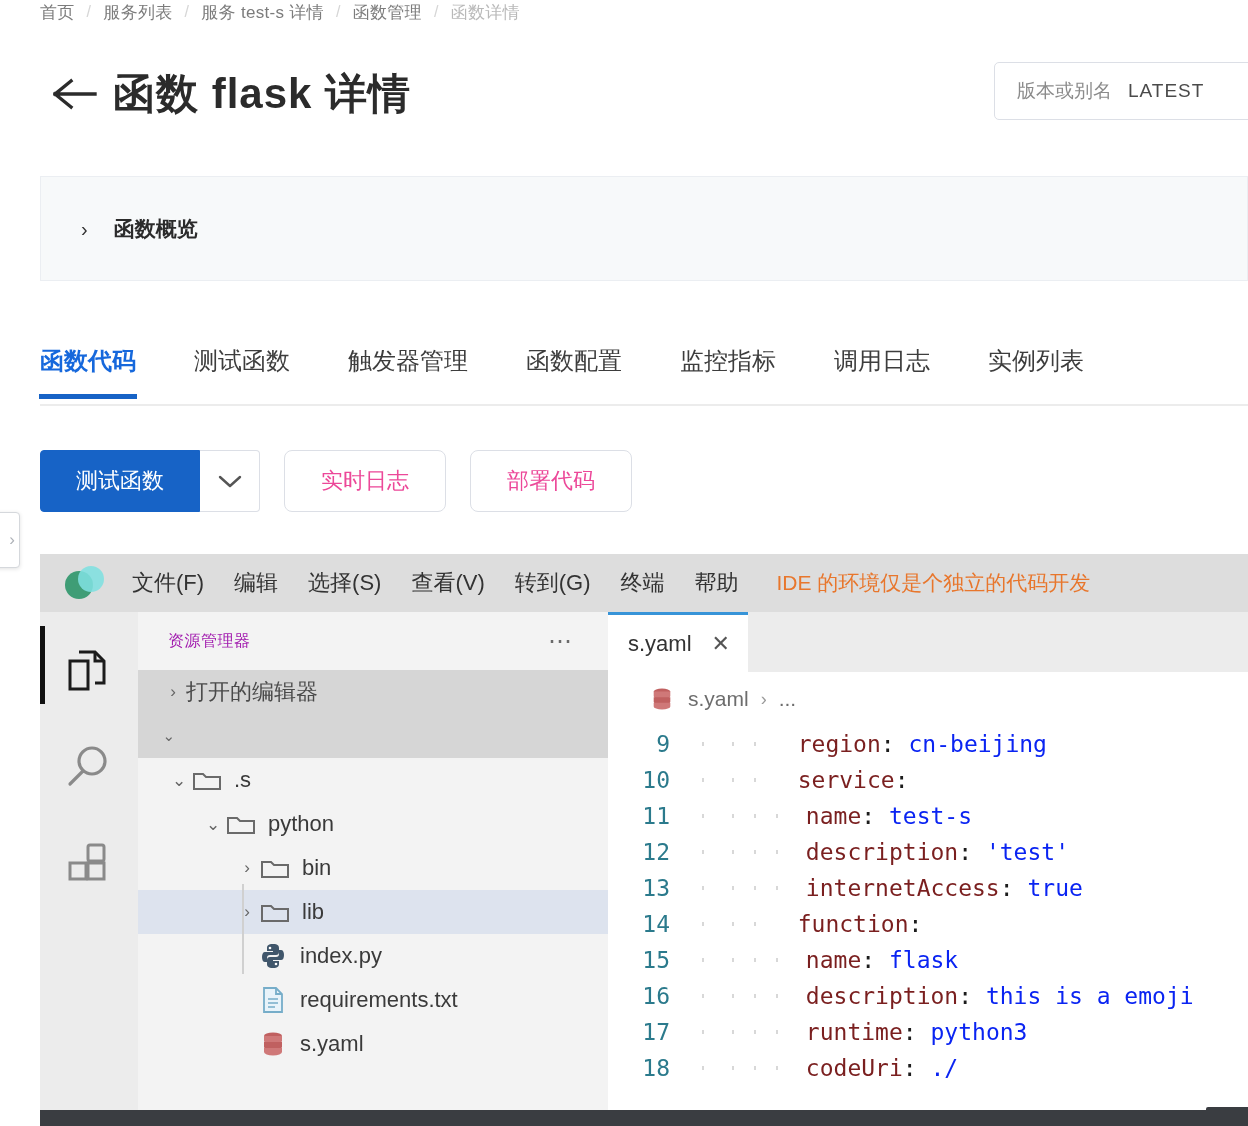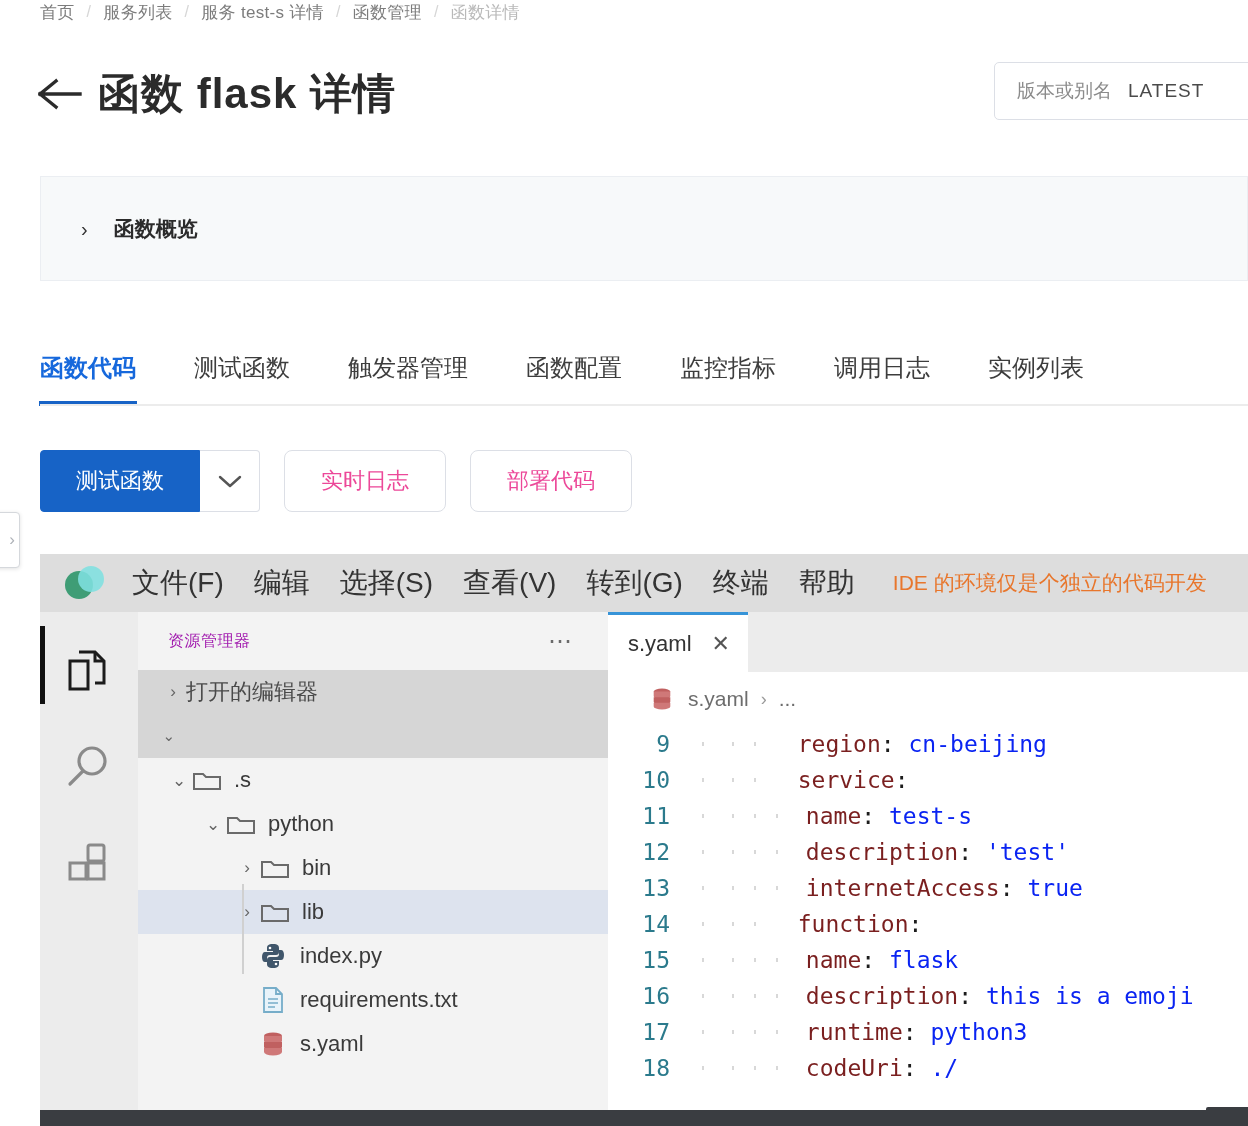--- a/index.html
+++ b/index.html
@@ -12,21 +12,21 @@
   }
   
   .breadcrumb{
     position:absolute;left:40px;top:-4px;height:32px;display:flex;align-items:center;
     font-size:17px;color:#888;letter-spacing:.3px;
   }
   .breadcrumb .crumb{color:#7c7c7c;cursor:pointer;white-space:nowrap;}
   .breadcrumb .crumb.last{color:#b9b9b9;cursor:default;}
   .breadcrumb .sep{color:#d6d6d6;margin:0 12px;font-size:16px;}
   
-  .title-row{position:absolute;left:36px;top:66px;display:flex;align-items:center;}
+  .title-row{position:absolute;left:51px;top:66px;display:flex;align-items:center;}
   .back-arrow{
     width:48px;height:48px;display:flex;align-items:center;justify-content:center;
     cursor:pointer;margin-right:14px;
   }
   .page-title{
     font-size:42px;font-weight:600;color:#2b2b2b;letter-spacing:1px;white-space:nowrap;
   }
   .version-box{
     position:absolute;left:994px;top:62px;width:300px;height:58px;
     border:1px solid #dcdfe6;border-radius:5px;background:#fff;
@@ -39,21 +39,21 @@
   .overview{
     position:absolute;left:40px;top:176px;width:1208px;height:105px;
     background:#f7f9fa;border:1px solid #ebeef2;box-sizing:border-box;
     display:flex;align-items:center;
   }
   .overview .chev{margin-left:40px;margin-right:26px;color:#333;font-size:20px;line-height:1;}
   .overview .otext{font-size:21px;font-weight:700;color:#2b2b2b;}
   
   .tabs{
     position:absolute;left:40px;top:332px;width:1208px;height:74px;
-    display:flex;align-items:flex-end;
+    display:flex;align-items:center;
   }
   .tab{
     font-size:24px;color:#3d3d3d;white-space:nowrap;cursor:pointer;
     padding:6px 0 22px 0;margin-right:58px;position:relative;
   }
   .tab.active{color:#1668dc;font-weight:700;}
   .tab.active:after{
     content:"";position:absolute;left:-1px;right:-1px;bottom:0;height:5px;background:#1763c6;
   }
   .tabs-rule{position:absolute;left:40px;top:404px;width:1208px;height:2px;background:#ececec;}
@@ -84,21 +84,21 @@
   .ide{
     position:absolute;left:40px;top:554px;width:1208px;height:572px;
     background:#f3f3f3;overflow:hidden;
     font-family:"Liberation Sans","DejaVu Sans",sans-serif;
   }
   .ide-menubar{
     height:58px;background:#dddddd;display:flex;align-items:center;padding-left:20px;
     box-sizing:border-box;
   }
   .ide-logo{width:48px;height:48px;position:relative;flex:none;margin-right:24px;}
-  .menu-item{font-size:28px;color:#333;margin-right:30px;white-space:nowrap;cursor:pointer;}
+  .menu-item{font-size:22px;color:#333;margin-right:30px;white-space:nowrap;cursor:pointer;}
   .menu-notice{font-size:21px;color:#e8762c;white-space:nowrap;margin-left:8px;}
   .ide-body{display:flex;height:514px;}
   .activity-bar{
     width:98px;background:#ececec;flex:none;position:relative;
     display:flex;flex-direction:column;align-items:center;padding-top:20px;box-sizing:border-box;
   }
   .act-icon{width:60px;height:78px;display:flex;align-items:center;justify-content:center;cursor:pointer;margin-bottom:18px;}
   .act-active-bar{position:absolute;left:0;top:14px;width:5px;height:78px;background:#111;}
   .sidebar{width:470px;background:#f3f3f3;flex:none;position:relative;}
   .sidebar-header{

